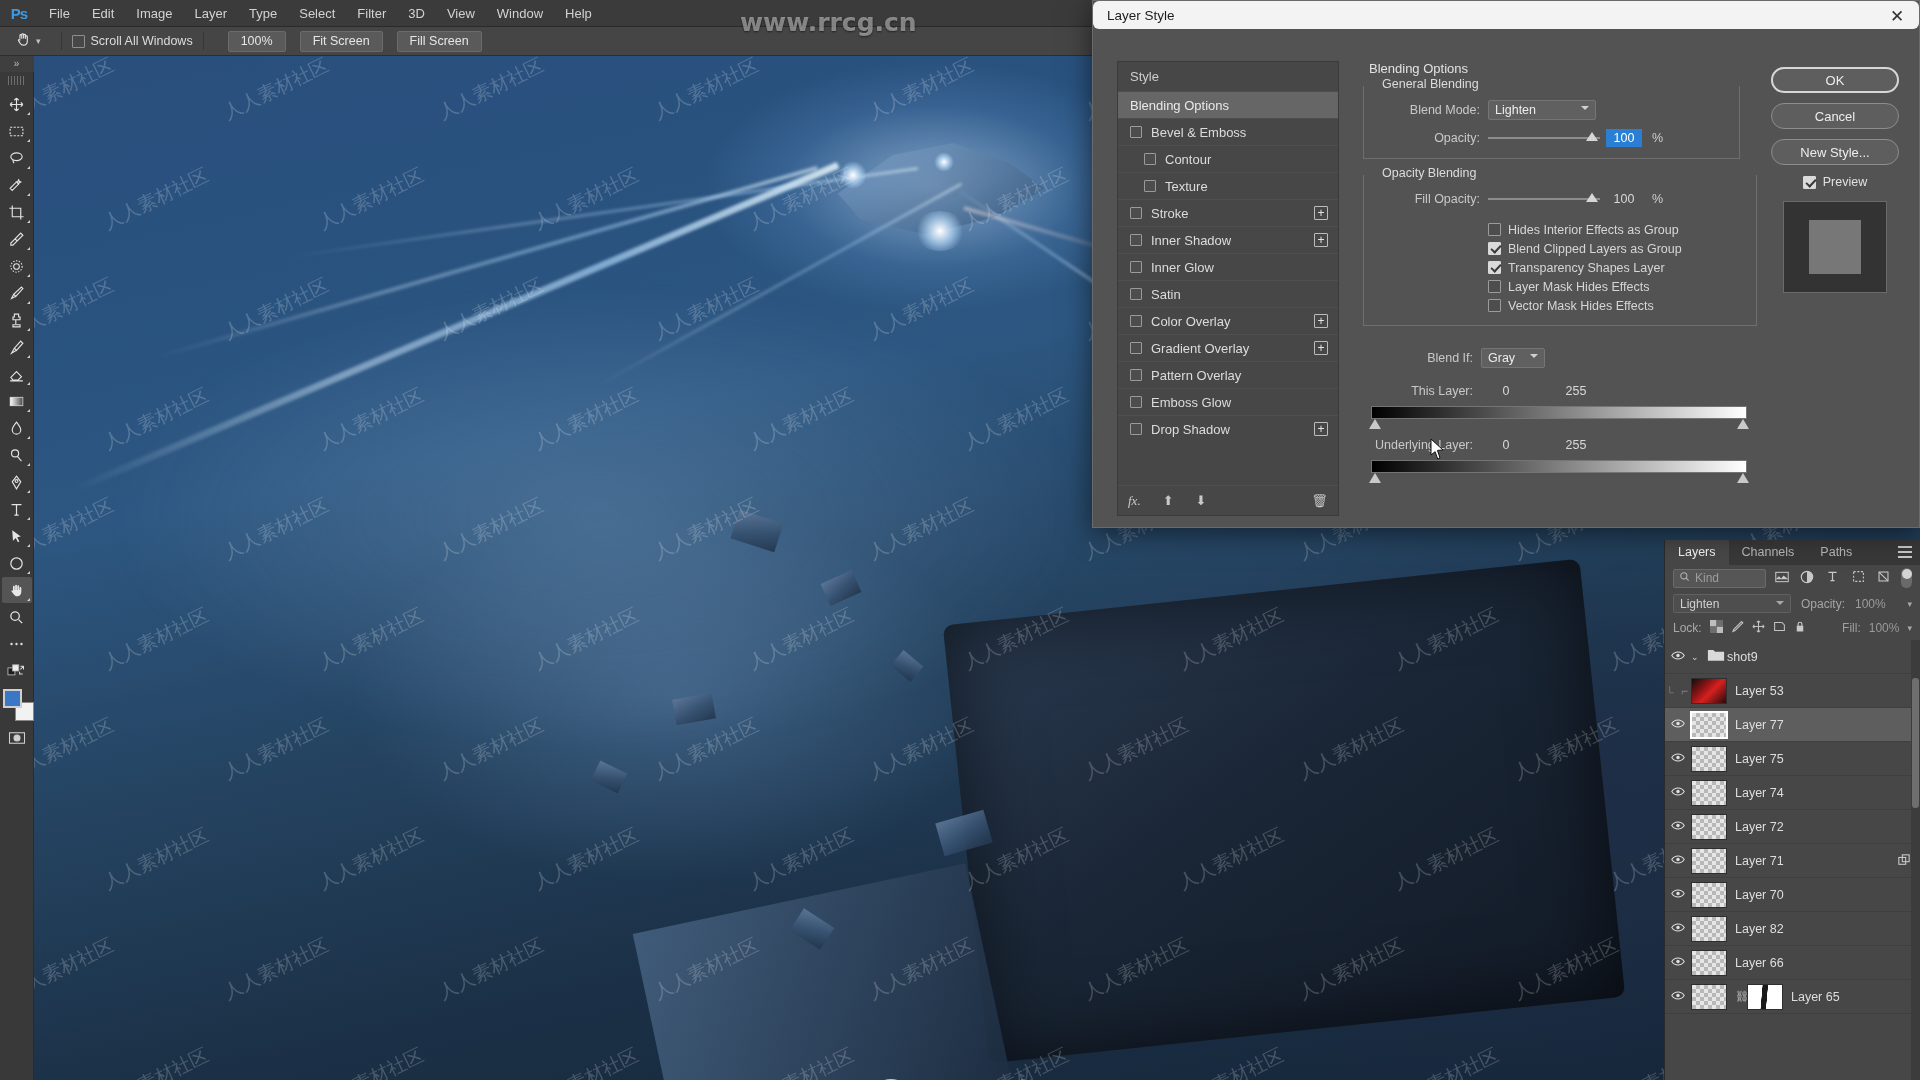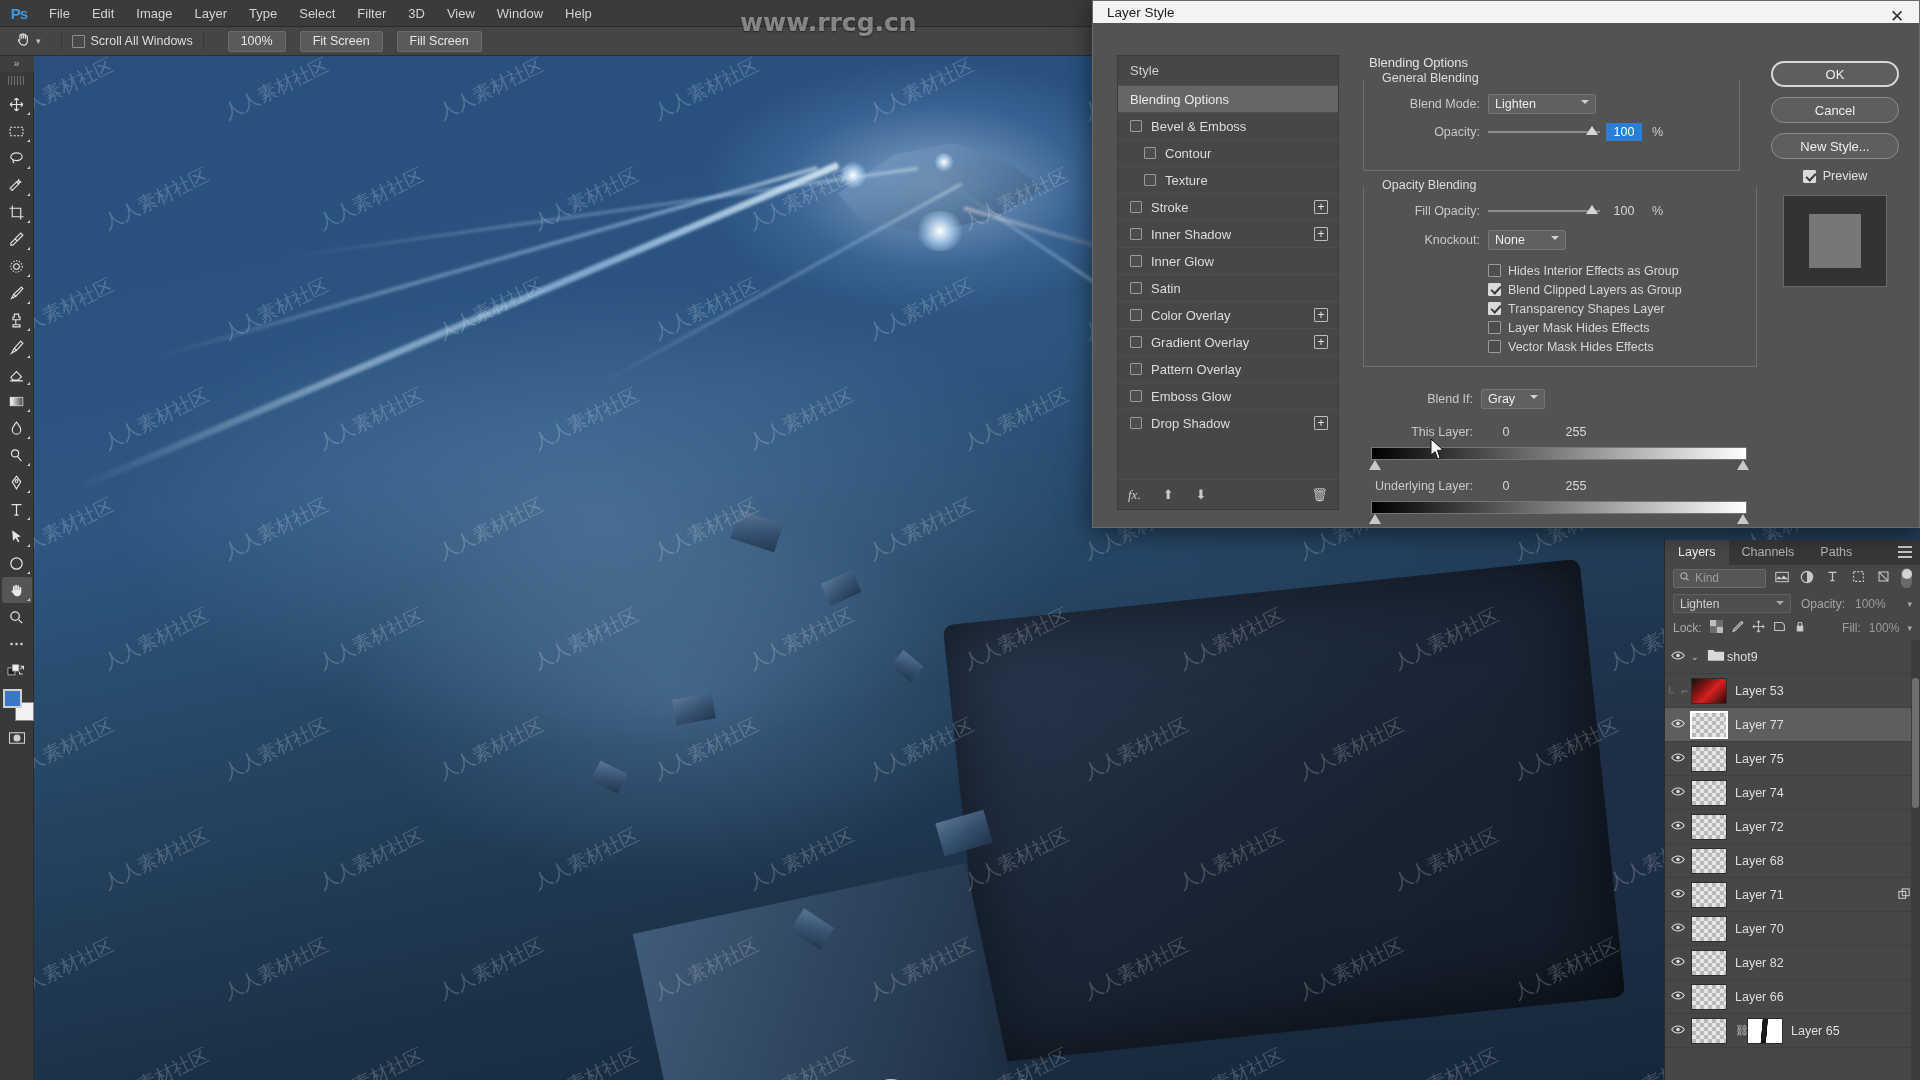--- a/index.html
+++ b/index.html
@@ -150,22 +150,22 @@
     text-shadow: 1px 2px 3px rgba(0,0,0,.45);
   }
 
   
   .dialog {
     position: absolute; left: 1092px; top: 0px; width: 828px; height: 528px;
     background: #535353; z-index: 20; box-shadow: 0 4px 26px rgba(0,0,0,.55);
     border: 1px solid #6a6a6a;
   }
   .dlg-title {
-    height: 22px; background: #f3f3f3; display: flex; align-items: center;
-    padding-left: 14px; color: #1d1d1d; font-size: 13.5px; position: relative;
+    height: 28px; background: #f3f3f3; display: flex; align-items: center;
+    padding-left: 14px; color: #1d1d1d; font-size: 13.5px; position: relative; border-radius: 6px;
   }
   .dlg-close {
     position: absolute; right: 0; top: 0; width: 44px; height: 31px;
     display: flex; align-items: center; justify-content: center;
     color: #333; font-size: 17px;
   }
   .dlg-body { position: relative; height: 497px; }
 
   
   .styles-list {
@@ -715,21 +715,21 @@
           <span style="font-style:italic;font-family:'Liberation Serif',serif;">fx.</span>
           <span>⬆</span>
           <span>⬇</span>
           <span class="trash">🗑</span>
         </div>
       </div>
 
       <div class="opts">
         <div class="grp-title" style="margin-left:14px;">Blending Options</div>
 
-        <div class="fieldset" style="margin:10px 25px 0 8px; padding: 12px 6px 26px 6px;">
+        <div class="fieldset" style="margin:10px 25px 0 8px; padding: 12px 6px 8px 6px;">
           <span class="legend">General Blending</span>
           <div class="row">
             <span class="lbl" style="width:110px">Blend Mode:</span>
             <span class="dd" style="width:108px;margin-left:8px">
               <span>Lighten</span>
               <i class="cv"></i>
             </span>
           </div>
           <div class="row" style="margin-top:4px">
             <span class="lbl" style="width:110px">Opacity:</span>
@@ -745,27 +745,20 @@
         <div class="fieldset" style="margin:16px 8px 0 8px; padding: 12px 6px 10px 6px;">
           <span class="legend">Opacity Blending</span>
           <div class="row">
             <span class="lbl" style="width:110px">Fill Opacity:</span>
             <span style="width:112px;margin-left:8px;position:relative;">
               <span class="slider-track" style="display:block"></span>
               <span class="slider-thumb" style="left:98px"></span>
             </span>
             <span class="numfield" style="margin-left:6px">100</span>
             <span class="pct" style="margin-left:10px">%</span>
-          </div>
-          <div class="row" style="margin-top:5px">
-            <span class="lbl" style="width:110px">Knockout:</span>
-            <span class="dd" style="width:78px;margin-left:8px">
-              <span>None</span>
-              <i class="cv"></i>
-            </span>
           </div>
           <div id="adv-checks" style="margin:9px 0 0 118px">
               <div class="adv-ck-row">
                 <span class="ckm"></span>
                 <span>Hides Interior Effects as Group</span>
               </div>
               <div class="adv-ck-row">
                 <span class="ckm on"></span>
                 <span>Blend Clipped Layers as Group</span>
               </div>
@@ -991,29 +984,20 @@
             <span class="thumb"></span>
             <span class="lname">Layer 72</span>
           </div>
           <div class="lrow">
             <span class="eye"><svg width="14" height="11" viewBox="0 0 18 12" fill="none" stroke="#e0e0e0" stroke-width="1.3">
                 <path d="M1 6s3-4.5 8-4.5S17 6 17 6s-3 4.5-8 4.5S1 6 1 6z"></path>
                 <circle cx="9" cy="6" r="2.2" fill="#e0e0e0" stroke="none"></circle>
               </svg></span>
             <span style="width: 0px; flex: 0 0 auto;"></span>
             <span class="thumb"></span>
-            <span class="lname">Layer 68</span>
-          </div>
-          <div class="lrow">
-            <span class="eye"><svg width="14" height="11" viewBox="0 0 18 12" fill="none" stroke="#e0e0e0" stroke-width="1.3">
-                <path d="M1 6s3-4.5 8-4.5S17 6 17 6s-3 4.5-8 4.5S1 6 1 6z"></path>
-                <circle cx="9" cy="6" r="2.2" fill="#e0e0e0" stroke="none"></circle>
-              </svg></span>
-            <span style="width: 0px; flex: 0 0 auto;"></span>
-            <span class="thumb"></span>
             <span class="lname">Layer 71</span>
             <span class="fx-ic"><svg width="12" height="12" viewBox="0 0 14 14" fill="none" stroke="#cfcfcf" stroke-width="1.2">
                 <rect x="1" y="4" width="8" height="8"></rect>
                 <rect x="5" y="1" width="8" height="8"></rect>
               </svg></span>
           </div>
           <div class="lrow">
             <span class="eye"><svg width="14" height="11" viewBox="0 0 18 12" fill="none" stroke="#e0e0e0" stroke-width="1.3">
                 <path d="M1 6s3-4.5 8-4.5S17 6 17 6s-3 4.5-8 4.5S1 6 1 6z"></path>
                 <circle cx="9" cy="6" r="2.2" fill="#e0e0e0" stroke="none"></circle>

